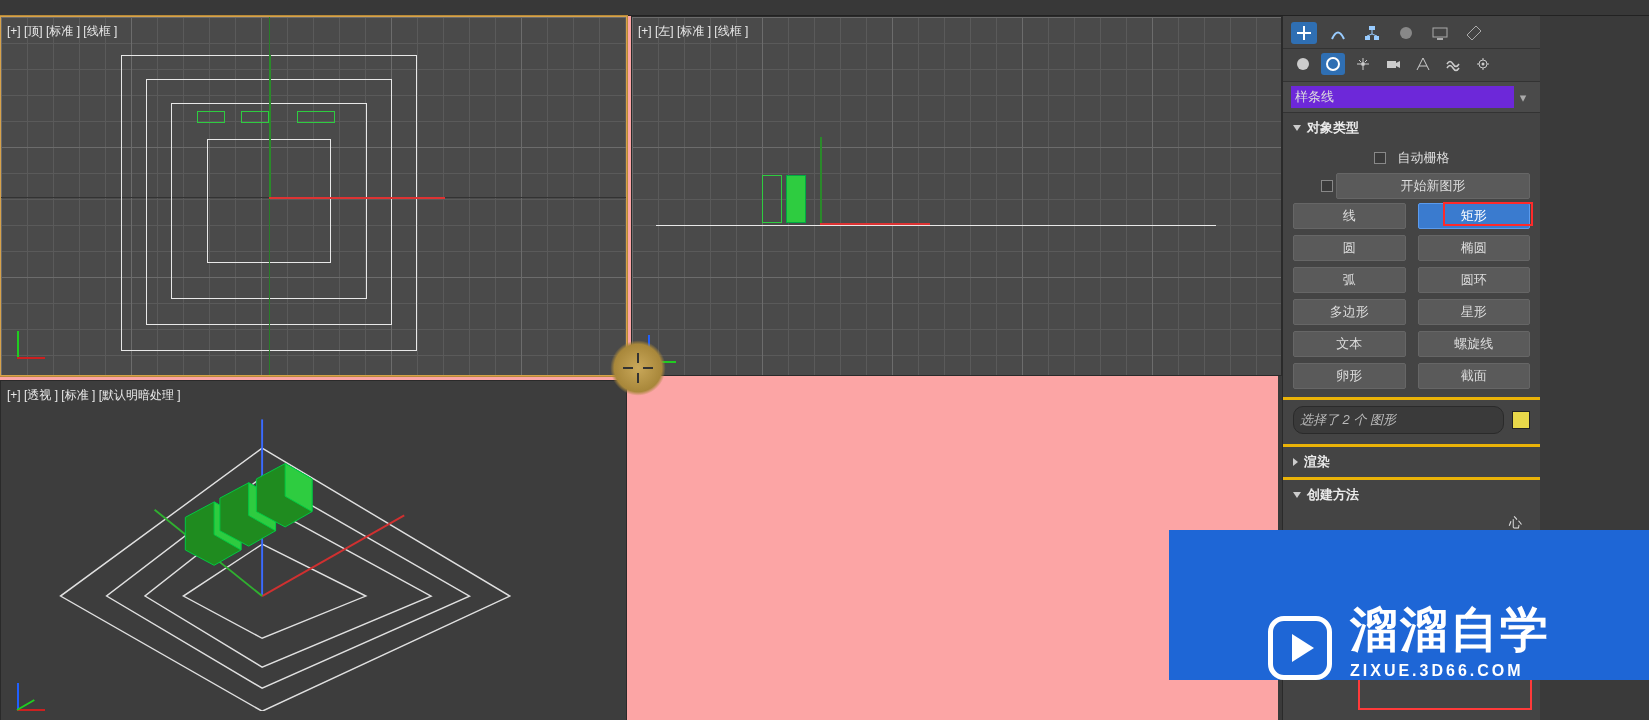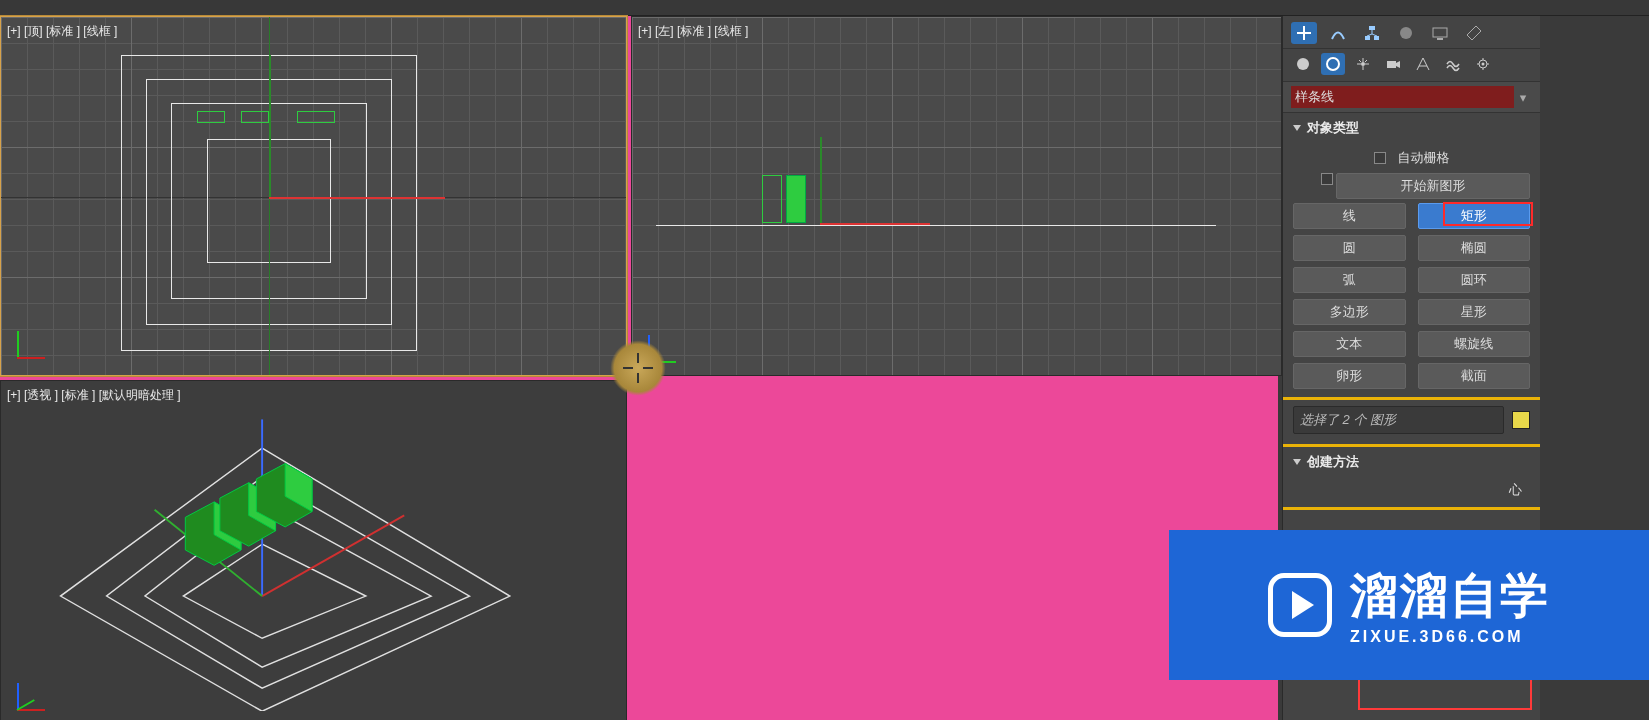--- a/index.html
+++ b/index.html
@@ -14,21 +14,21 @@
     position: relative;
   }
   .viewports {
     position: absolute;
     left: 0; top: 16px;
     width: 1278px; height: 704px;
     display: grid;
     grid-template-columns: 627px 651px;
     grid-template-rows: 360px 344px;
     gap: 4px;
-    background: #ec4899;
+    background: #fca5a5;
   }
   .viewport {
     position: relative;
     background: #4a4a4a;
     overflow: hidden;
     border: 1px solid #2a2a2a;
   }
   .viewport.active { border: 1px solid #d7a24a; outline: 1px solid #b88a38; }
   .vp-label {
     position: absolute;
@@ -107,21 +107,21 @@
     width:24px; height:22px;
     display:flex; align-items:center; justify-content:center;
     color:#ccc; border-radius:3px;
   }
   .sub-icon.active { background:#2f6fb3; color:#fff; }
   .sub-droprow {
     display:flex; align-items:center; padding:4px 8px;
     background:#4a4a4a; border-bottom:1px solid #333;
   }
   .sub-droprow .dd {
-    flex:1; background:#7f1d1d; color:#ddd; font-size:13px;
+    flex:1; background:#6d28d9; color:#ddd; font-size:13px;
     padding:2px 4px;
   }
   .sub-droprow .dd-arrow { width:18px; text-align:center; color:#aaa; }
 
   .rollout {
     border-bottom:3px solid #eab308;
   }
   .rollout-head {
     display:flex; align-items:center; gap:6px;
     padding:6px 10px;
@@ -151,21 +151,21 @@
     position: relative;
   }
   .red-ann {
     position:absolute; border:2px solid #ff2a2a; pointer-events:none;
   }
   .name-row {
     display:flex; align-items:center; gap:8px; padding:6px 10px 10px 10px;
   }
   .name-input {
     flex:1; background:#3a3a3a; color:#bbb; font-size:13px;
-    padding:4px 6px; border:1px solid #2a2a2a; border-radius:2px;
+    padding:4px 6px; border:1px solid #2a2a2a; border-radius:10px;
     font-style: italic;
   }
   .swatch {
     width:18px; height:18px; background:#e8d84a; border:1px solid #222;
   }
   .spinner-stack {
     position:absolute; right:14px; bottom:44px;
     display:flex; flex-direction:column; gap:20px;
   }
   .spin {
@@ -185,21 +185,21 @@
     position:absolute; right:8px; bottom:10px;
     width:174px; height:90px; border:2px solid #ff3a3a;
   }
 
   
   .watermark {
     position:absolute;
     right:0; bottom:40px;
     width:480px; height:150px;
     background:#1e66d6;
-    display:flex; align-items:center; justify-content:center; gap:18px;
+    display:flex; align-items:flex-end; justify-content:center; gap:18px;
     z-index:100;
   }
   .wm-play {
     width:64px; height:64px; border:5px solid #fff; border-radius:16px;
     display:flex; align-items:center; justify-content:center;
   }
   .wm-play::after {
     content:""; width:0; height:0;
     border-left:22px solid #fff; border-top:14px solid transparent; border-bottom:14px solid transparent;
     margin-left:6px;
@@ -395,21 +395,21 @@
   <div class="rollout">
     <div class="rollout-head expanded">
       <span class="tri"></span>
       <span>对象类型</span>
     </div>
     <div class="rollout-body">
       <div class="chk-row" style="justify-content:center;">
         <span class="chk-box"></span>
         <span class="chk-label">自动栅格</span>
       </div>
-      <div style="display:flex; align-items:flex-start; gap:3px; margin:4px 0;">
+      <div style="display:flex; align-items:center; gap:3px; margin:4px 0;">
         <span class="chk-box" style="margin-left:28px;"></span>
         <div class="btn" style="flex:1;">开始新图形</div>
       </div>
       <div class="btn-grid">
         <div class="btn">线</div>
         <div class="btn highlight">矩形</div>
         <div class="btn">圆</div>
         <div class="btn">椭圆</div>
         <div class="btn">弧</div>
         <div class="btn">圆环</div>
@@ -423,20 +423,26 @@
     </div>
   </div>
 
   <div class="rollout">
     <div class="name-row">
       <div class="name-input">选择了 2 个 图形</div>
       <div class="swatch"></div>
     </div>
   </div>
 
+  <div class="rollout">
+    <div class="rollout-head">
+      <span class="tri"></span>
+      <span>渲染</span>
+    </div>
+  </div>
 
 
   <div class="rollout">
     <div class="rollout-head expanded">
       <span class="tri"></span>
       <span>创建方法</span>
     </div>
     <div class="rollout-body" style="text-align:right; padding-right:18px;">
       <span class="chk-label">心</span>
     </div>

